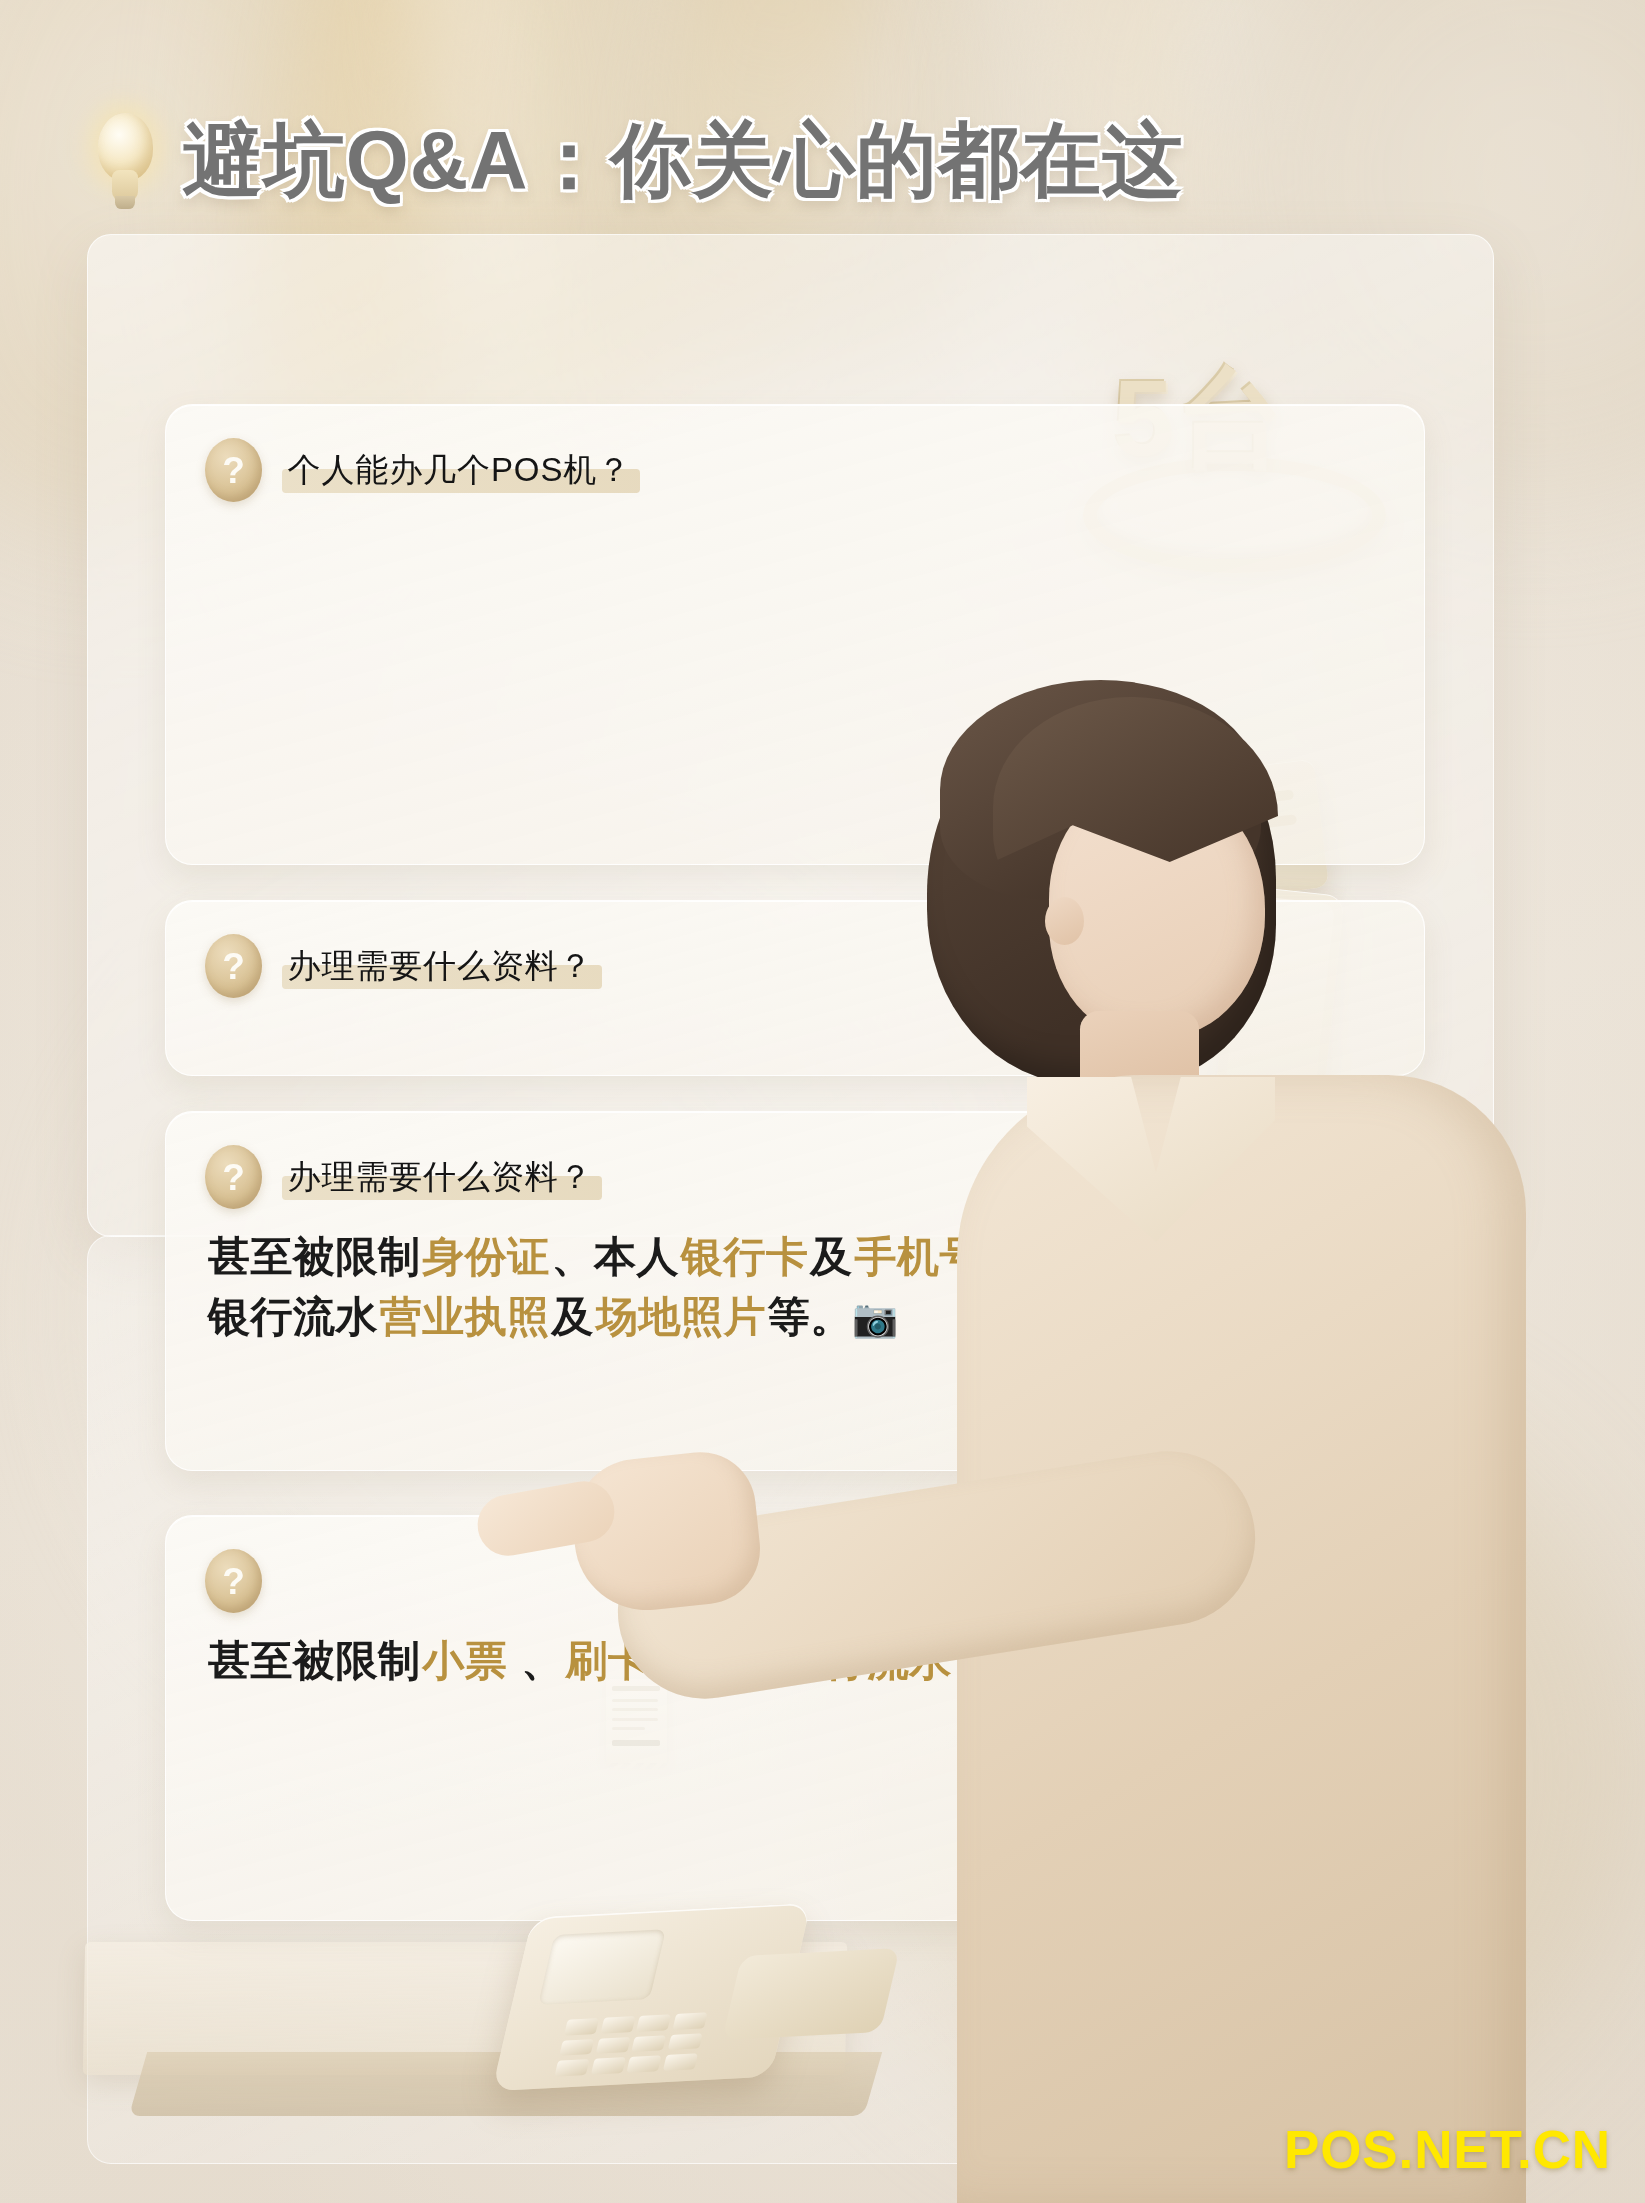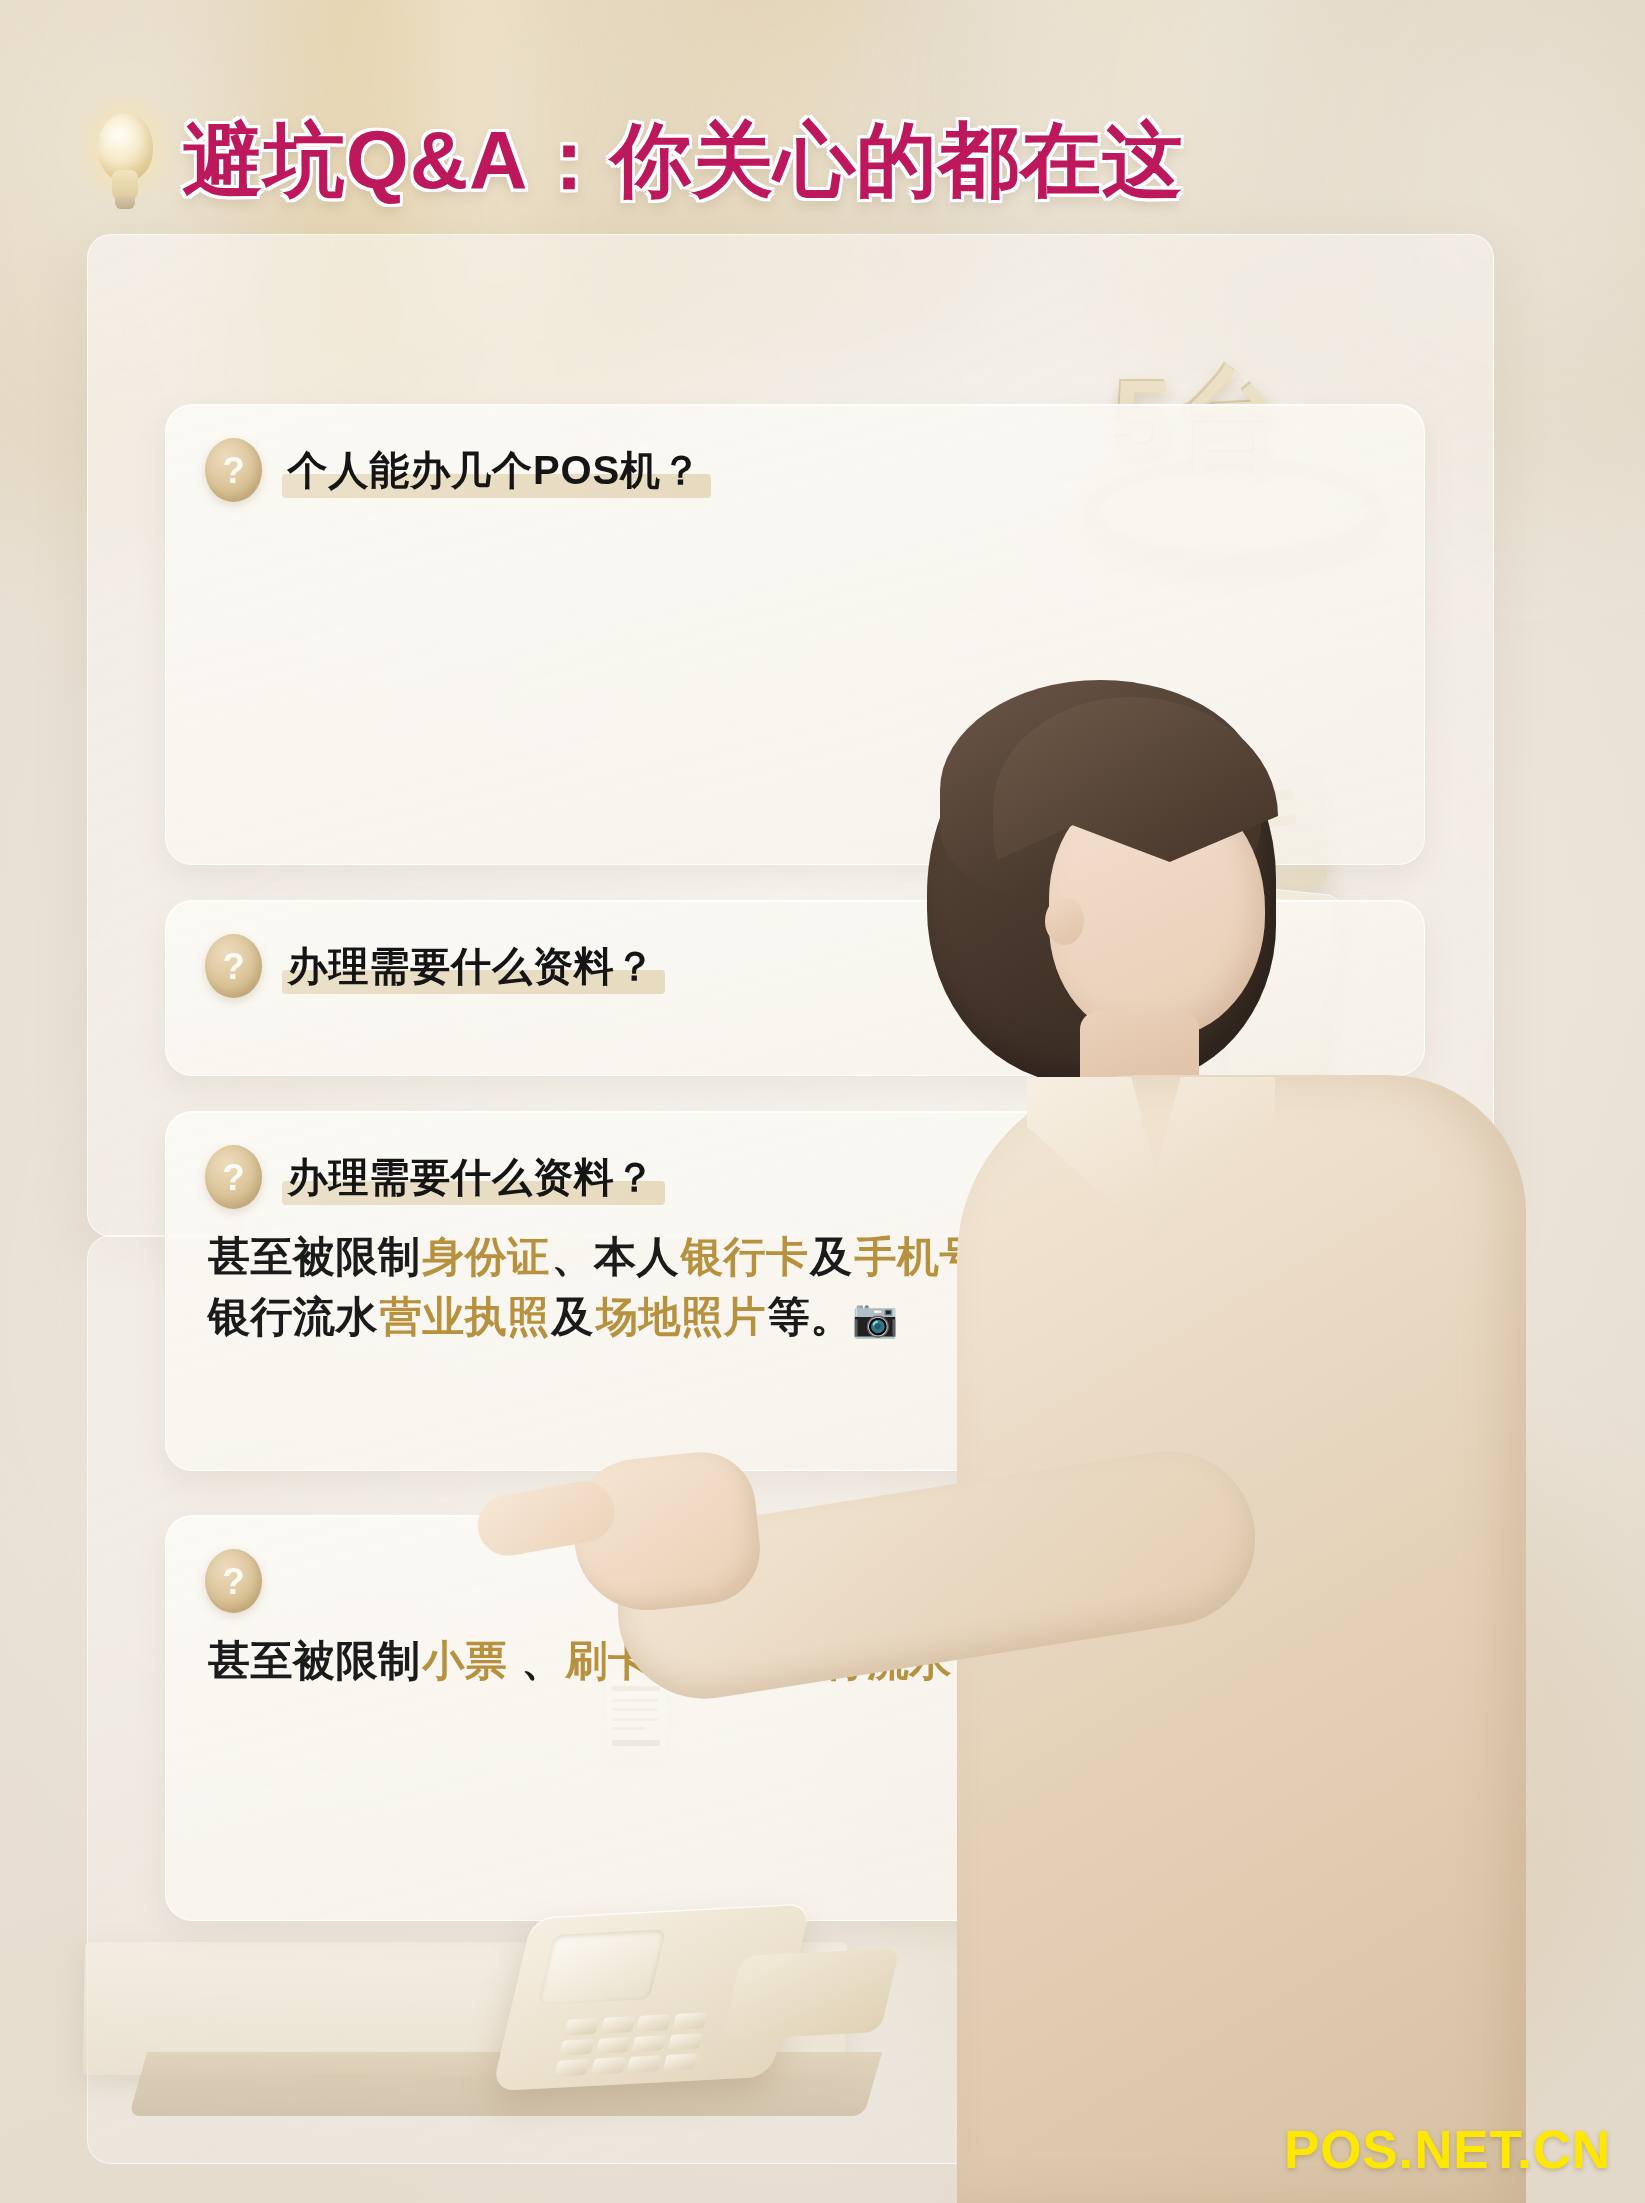--- a/index.html
+++ b/index.html
@@ -59,21 +59,21 @@
   #bulb .neck{
     position:absolute;left:20px;top:57px;width:26px;height:31px;border-radius:7.3px 7.3px 9.2px 9.2px;
     background:linear-gradient(180deg,#f2e4be,#ddc99c);
   }
   #bulb .base{
     position:absolute;left:23px;top:83px;width:20px;height:13px;border-radius:0 0 6.4px 6.4px;
     background:linear-gradient(180deg,#d9c9a6,#c6b territory);
     background:linear-gradient(180deg,#d9c9a6,#bfae8b);
   }
   #title-text{
-    font-size:81px;font-weight:900;letter-spacing:0.9px;color:#be185d;line-height:1;
+    font-size:81px;font-weight:900;letter-spacing:0.9px;color:#737373;line-height:1;
     white-space:nowrap;
     text-shadow:
       2.8px 0 0 #fff,-2.8px 0 0 #fff,0 2.8px 0 #fff,0 -2.8px 0 #fff,
       2.8px 2.8px 0 #fff,-2.8px 2.8px 0 #fff,2.8px -2.8px 0 #fff,-2.8px -2.8px 0 #fff,
       0 5.5px 13px rgba(120,100,70,.25);
   }
 
   
   #glass-panel{
     position:absolute;left:87px;top:234px;width:1405px;height:1001px;
@@ -117,21 +117,21 @@
 
   .q-row{display:flex;align-items:center;gap:20px;padding:33px 0 0 39px;position:relative;}
   .q-badge{
     width:57px;height:64px;border-radius:50%;flex:0 0 auto;
     background:radial-gradient(circle at 38% 30%,#ecdcbc,#d9c295 60%,#cbb182);
     box-shadow:inset -3.7px -4.6px 9.2px rgba(168,140,96,.45), 0 3.7px 9.2px rgba(160,134,94,.25);
     display:flex;align-items:center;justify-content:center;
     color:#fdfbf5;font-size:37px;font-weight:800;line-height:1;
   }
   .q-text{
-    position:relative;font-size:40px;font-weight:700;color:#151515;white-space:nowrap;
+    position:relative;font-size:33px;font-weight:400;color:#151515;white-space:nowrap;
     letter-spacing:0.9px;padding:1.8px 5.5px;z-index:1;
   }
   .q-text::before{
     content:"";position:absolute;left:0;right:-3.7px;bottom:1.8px;height:24px;
     background:linear-gradient(90deg,#eadfc6,#e6d9bd);
     border-radius:3.7px;z-index:-1;opacity:.95;
   }
 
   .a-text{
     padding:18.4px 50px 0 42px;font-size:42px;line-height:1.42;color:#1b1b1b;

